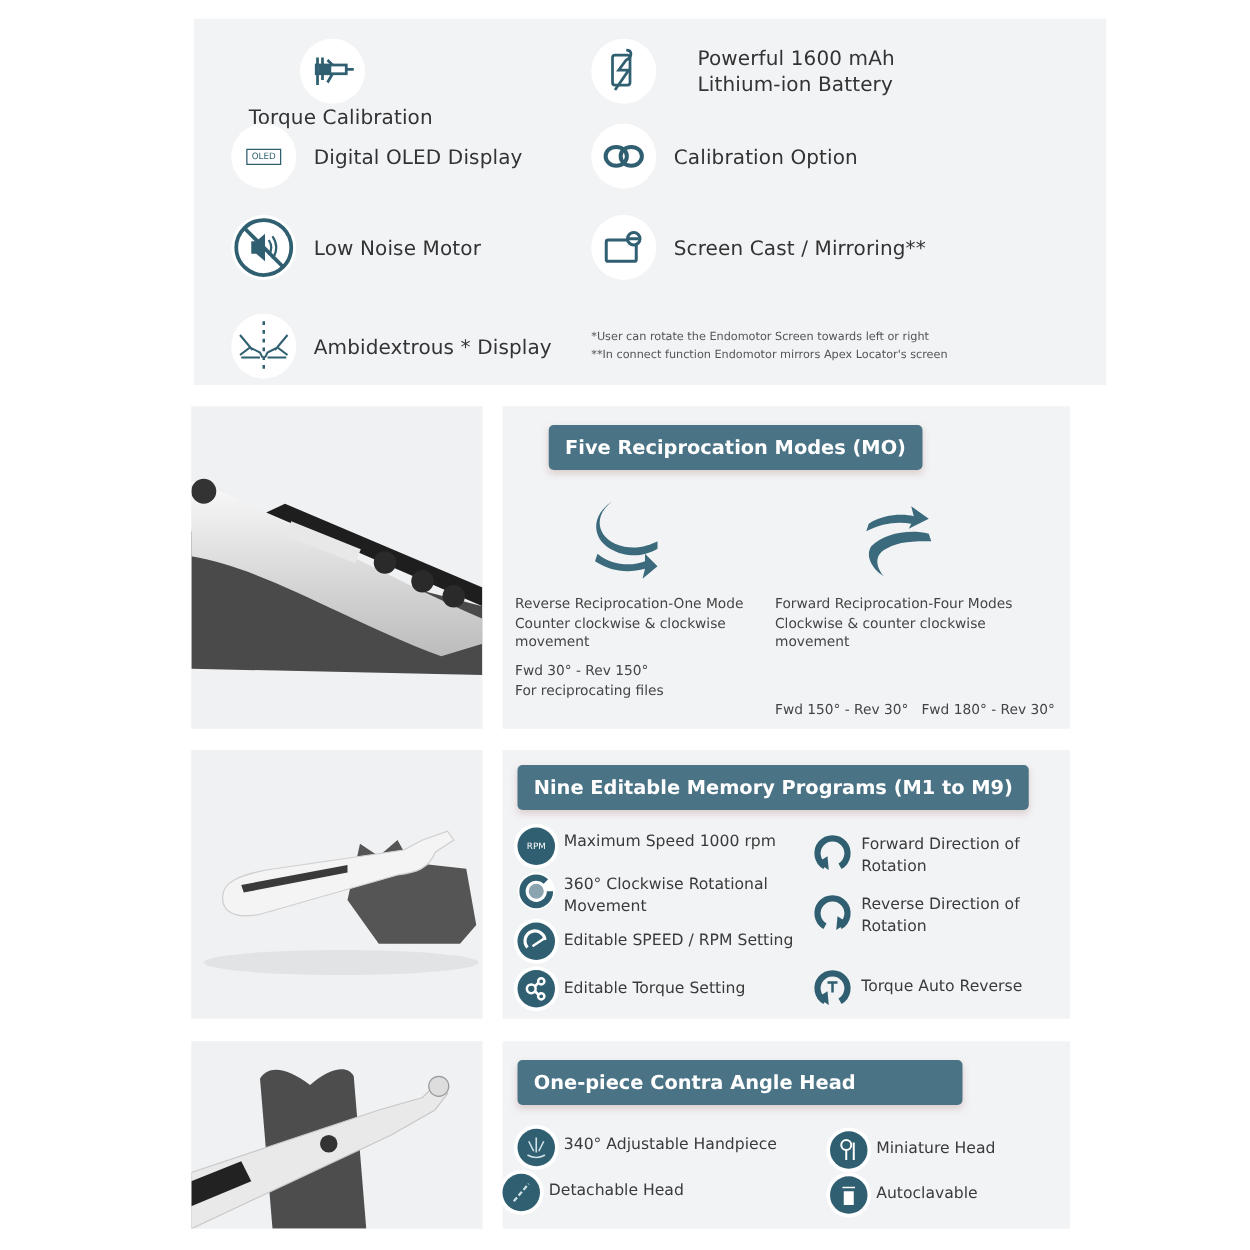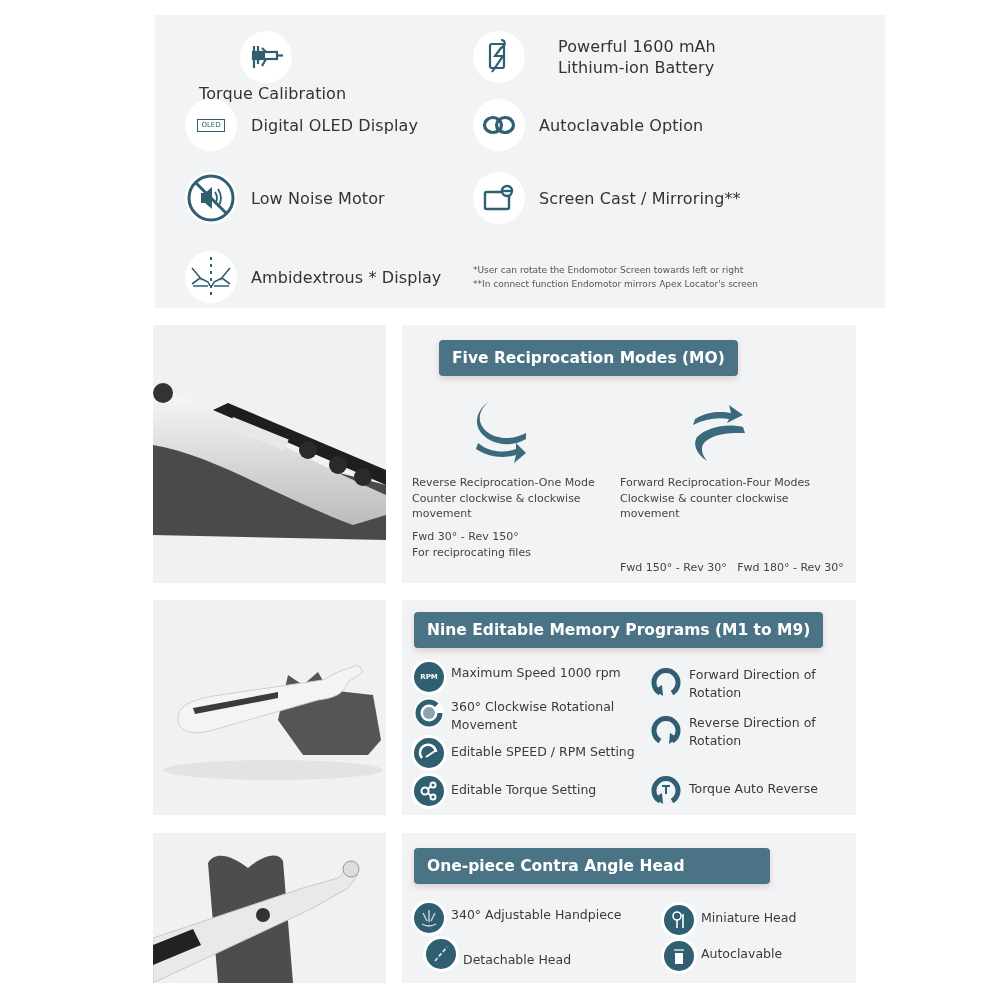--- a/index.html
+++ b/index.html
@@ -88,21 +88,21 @@
 
   <div class="feat" style="left:318px; top:84px;">
     <div class="icon-circle">
       <svg width="34" height="22" viewBox="0 0 34 22">
         <g fill="none" stroke="#2f5f70" stroke-width="3.2">
           <ellipse cx="11" cy="11" rx="8.5" ry="7.5"></ellipse>
           <ellipse cx="23" cy="11" rx="8.5" ry="7.5"></ellipse>
         </g>
       </svg>
     </div>
-    <span class="feat-label">Autoclavable Option</span>
+    <span class="feat-label">Calibration Option</span>
   </div>
 
   <div class="feat" style="left:30px; top:157px;">
     <div class="icon-circle">
       <svg width="50" height="50" viewBox="0 0 50 50">
         <circle cx="25" cy="25" r="22" fill="none" stroke="#2f5f70" stroke-width="3"></circle>
         <path d="M10 10 L40 40" stroke="#2f5f70" stroke-width="3"></path>
         <path d="M15 20 L19 20 L26 14 L26 36 L19 30 L15 30 Z" fill="#2f5f70"></path>
         <path d="M29 19 Q33 25 29 31 M32 16 Q38 25 32 34" fill="none" stroke="#2f5f70" stroke-width="1.8"></path>
       </svg>
@@ -206,21 +206,21 @@
     <path d="M40 108 L125 92 L125 98 L42 114 Z" fill="#3a3a3a"></path>
     <ellipse cx="120" cy="170" rx="110" ry="10" fill="#e2e3e5"></ellipse>
   </svg>
 </div>
 
 <div class="panel content" style="top:600px; height:215px;">
   <div class="banner" style="left:12px; top:12px;">Nine Editable Memory Programs (M1 to M9)</div>
 
   <div class="item" style="left:12px; top:62px;">
     <div class="dot">
-      <span style="color:#fff; font-size:7px; font-weight:bold;">RPM</span>
+      <span style="color:#fff; font-size:7px; font-weight:normal;">RPM</span>
     </div>
     <span class="lbl" style="padding-top:2px;">Maximum Speed 1000 rpm</span>
   </div>
 
   <div class="item" style="left:12px; top:98px;">
     <div class="dot" style="background:#fff; box-shadow:none;">
       <svg width="30" height="30" viewBox="0 0 30 30">
         <circle cx="15" cy="15" r="11" fill="none" stroke="#2f5f70" stroke-width="5" stroke-dasharray="60 10"></circle>
         <circle cx="15" cy="15" r="6" fill="#8aa4b0"></circle>
       </svg>
@@ -305,21 +305,21 @@
       <svg width="22" height="22" viewBox="0 0 22 22">
         <g fill="none" stroke="#cfe0e6" stroke-width="1.3">
           <path d="M11 3 L11 15 M5 6 L9 14 M17 6 L13 14"></path>
           <path d="M4 17 Q11 21 18 17"></path>
         </g>
       </svg>
     </div>
     <span class="lbl" style="padding-top:3px;">340° Adjustable Handpiece</span>
   </div>
 
-  <div class="item" style="left:24px; top:106px;align-items:flex-end;">
+  <div class="item" style="left:0; top:106px;">
     <div class="dot">
       <svg width="22" height="22" viewBox="0 0 22 22">
         <path d="M5 18 L17 4" stroke="#cfe0e6" stroke-width="1.8" stroke-dasharray="4 2"></path>
       </svg>
     </div>
     <span class="lbl" style="padding-top:4px;">Detachable Head</span>
   </div>
 
   <div class="item" style="left:262px; top:72px;">
     <div class="dot">

